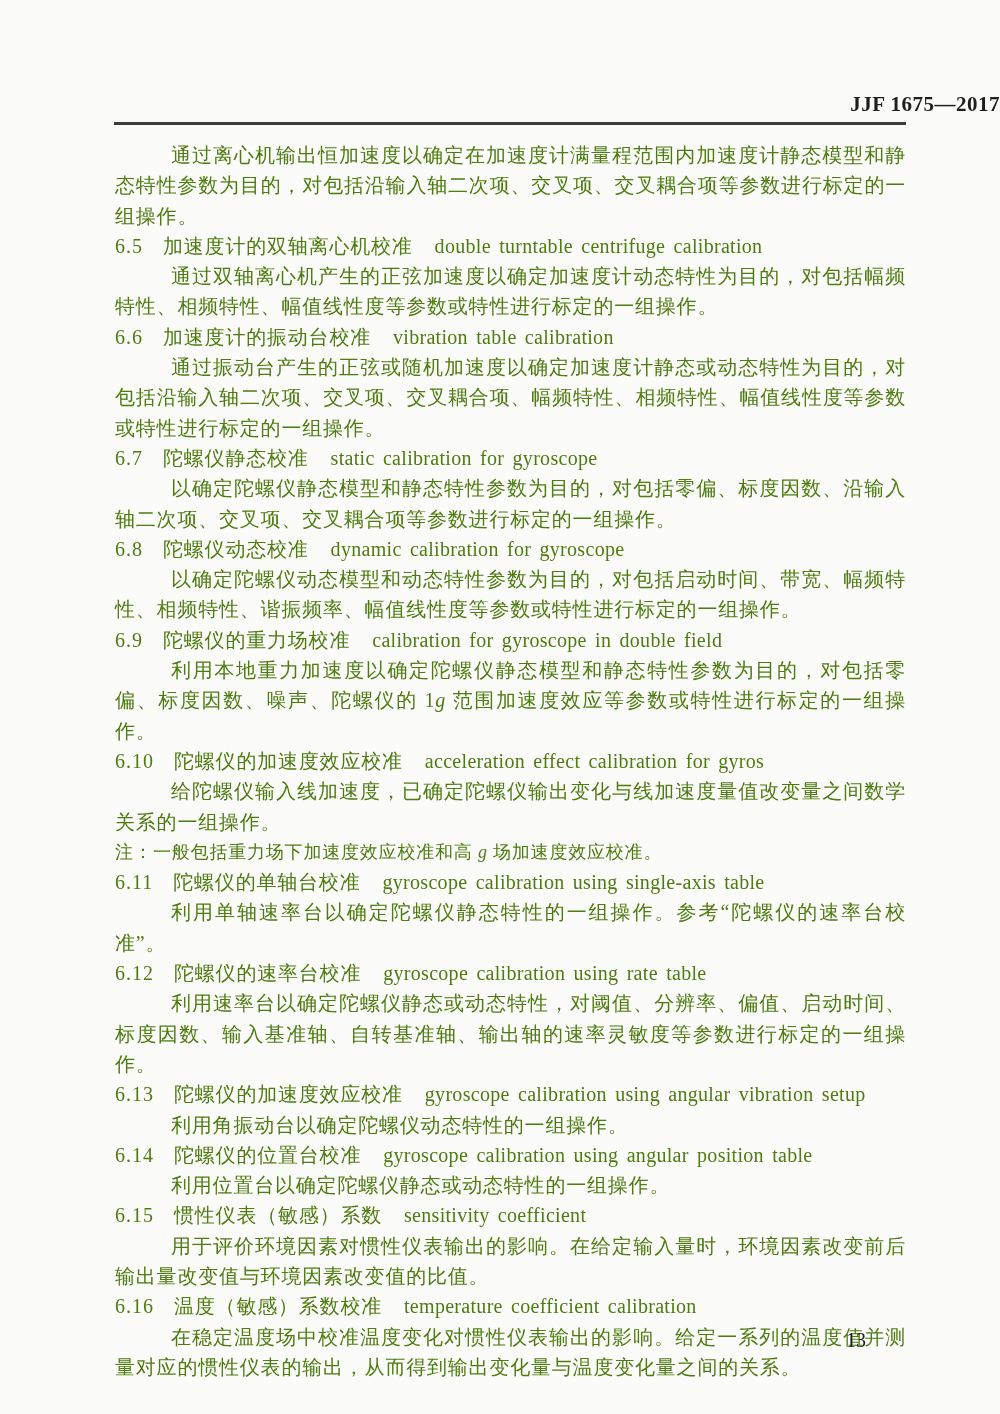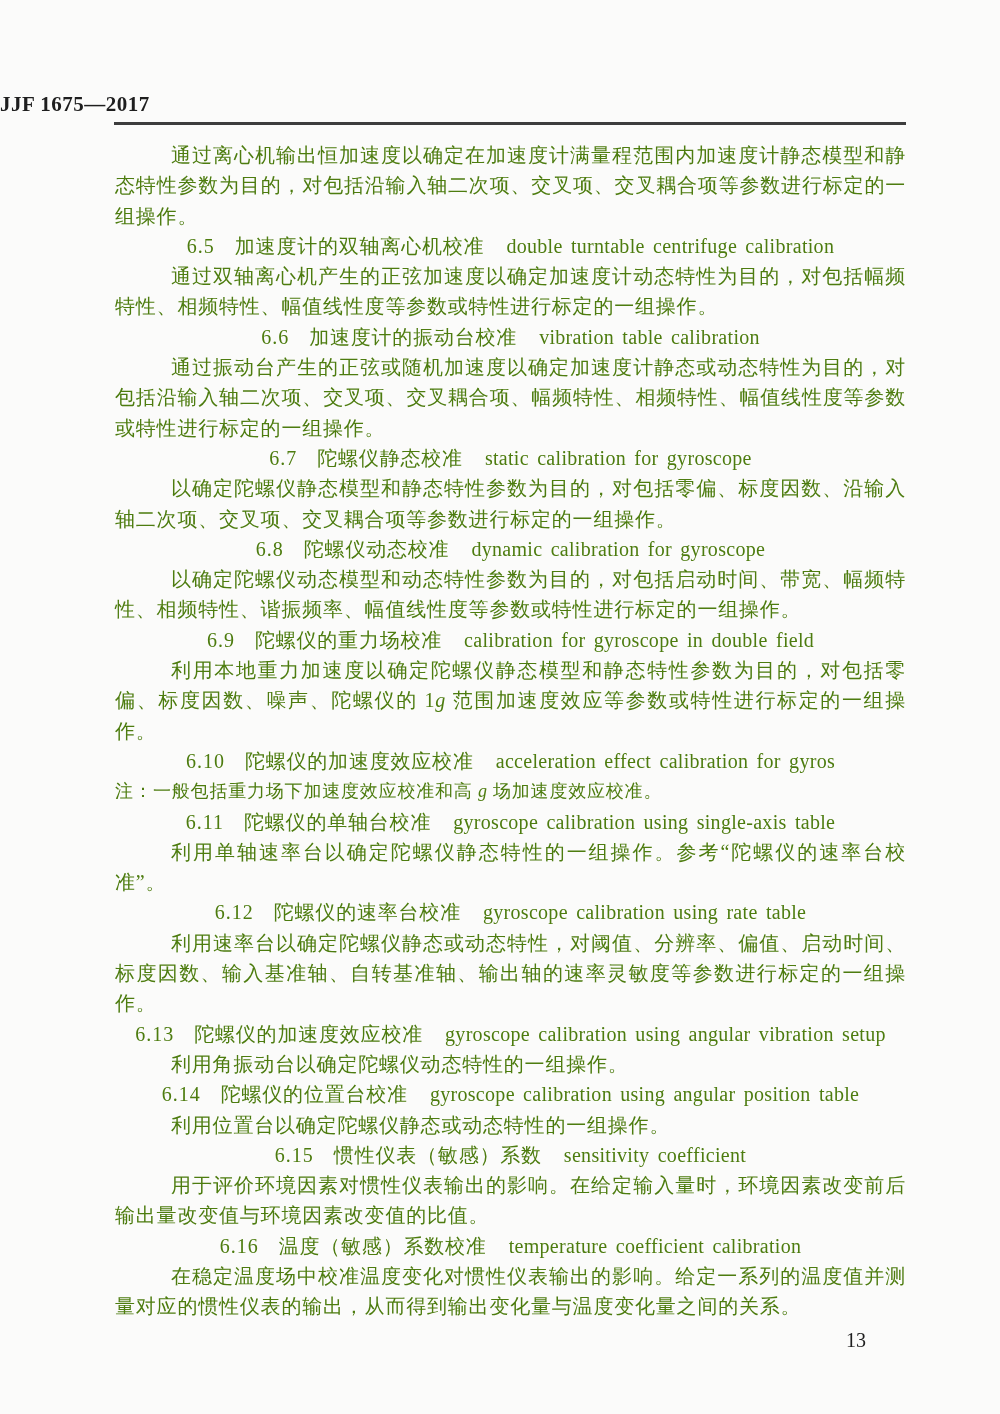--- a/index.html
+++ b/index.html
@@ -7,38 +7,38 @@
     width:1000px;height:1414px;
     background:#fbfbfa;
     font-family:"Liberation Serif","DejaVu Serif",serif;
     color:#1e1e1e;
     position:relative;
     overflow:hidden;
   }
   .page{position:absolute;inset:0;}
   .doc-number{
     position:absolute;top:92px;left:0;width:1000px;
-    text-align:left;
+    text-align:right;
     font-weight:bold;font-size:21px;letter-spacing:0.5px;
     font-family:"Liberation Serif","DejaVu Serif",serif;
   }
   .header-rule{
     position:absolute;top:122px;left:114px;width:792px;height:3px;
     background:#3d3d3d;
   }
   .content{
     position:absolute;top:140px;left:115px;width:791px;
     font-size:20px;line-height:30.3px;
     letter-spacing:0.8px;
     text-align:justify;
     color:#4d7c0f;
   }
   .content p{margin:0;padding:0;}
   .para{text-indent:56px;}
-  .heading{text-align:center;}
+  .heading{text-align:left;}
   .h-num{
     font-family:"Liberation Serif","DejaVu Serif",serif;
     letter-spacing:1px;
     margin-right:20px;
   }
   .h-en{
     font-family:"Liberation Serif","DejaVu Serif",serif;
     margin-left:22px;
     letter-spacing:0.3px;
     word-spacing:3px;
@@ -81,20 +81,21 @@
     <p class="heading"><span class="h-num">6.7</span><span class="h-zh">陀螺仪静态校准</span><span class="h-en">static calibration for gyroscope</span></p>
     <p class="para">以确定陀螺仪静态模型和静态特性参数为目的，对包括零偏、标度因数、沿输入轴二次项、交叉项、交叉耦合项等参数进行标定的一组操作。</p>
 
     <p class="heading"><span class="h-num">6.8</span><span class="h-zh">陀螺仪动态校准</span><span class="h-en">dynamic calibration for gyroscope</span></p>
     <p class="para">以确定陀螺仪动态模型和动态特性参数为目的，对包括启动时间、带宽、幅频特性、相频特性、谐振频率、幅值线性度等参数或特性进行标定的一组操作。</p>
 
     <p class="heading"><span class="h-num">6.9</span><span class="h-zh">陀螺仪的重力场校准</span><span class="h-en">calibration for gyroscope in double field</span></p>
     <p class="para"><span>利用本地重力加速度以确定陀螺仪静态模型和静态特性参数为目的，对包括零偏、标度因数、噪声、陀螺仪的 1</span><span class="ital">g</span><span> 范围加速度效应等参数或特性进行标定的一组操作。</span></p>
 
     <p class="heading"><span class="h-num">6.10</span><span class="h-zh">陀螺仪的加速度效应校准</span><span class="h-en">acceleration effect calibration for gyros</span></p>
+    <p class="para">给陀螺仪输入线加速度，已确定陀螺仪输出变化与线加速度量值改变量之间数学关系的一组操作。</p>
     <p class="note"><span class="note-label">注：</span><span>一般包括重力场下加速度效应校准和高 </span><span class="ital">g</span><span> 场加速度效应校准。</span></p>
 
     <p class="heading"><span class="h-num">6.11</span><span class="h-zh">陀螺仪的单轴台校准</span><span class="h-en">gyroscope calibration using single-axis table</span></p>
     <p class="para">利用单轴速率台以确定陀螺仪静态特性的一组操作。参考“陀螺仪的速率台校准”。</p>
 
     <p class="heading"><span class="h-num">6.12</span><span class="h-zh">陀螺仪的速率台校准</span><span class="h-en">gyroscope calibration using rate table</span></p>
     <p class="para">利用速率台以确定陀螺仪静态或动态特性，对阈值、分辨率、偏值、启动时间、标度因数、输入基准轴、自转基准轴、输出轴的速率灵敏度等参数进行标定的一组操作。</p>
 
     <p class="heading"><span class="h-num">6.13</span><span class="h-zh">陀螺仪的加速度效应校准</span><span class="h-en">gyroscope calibration using angular vibration setup</span></p>
     <p class="para">利用角振动台以确定陀螺仪动态特性的一组操作。</p>

